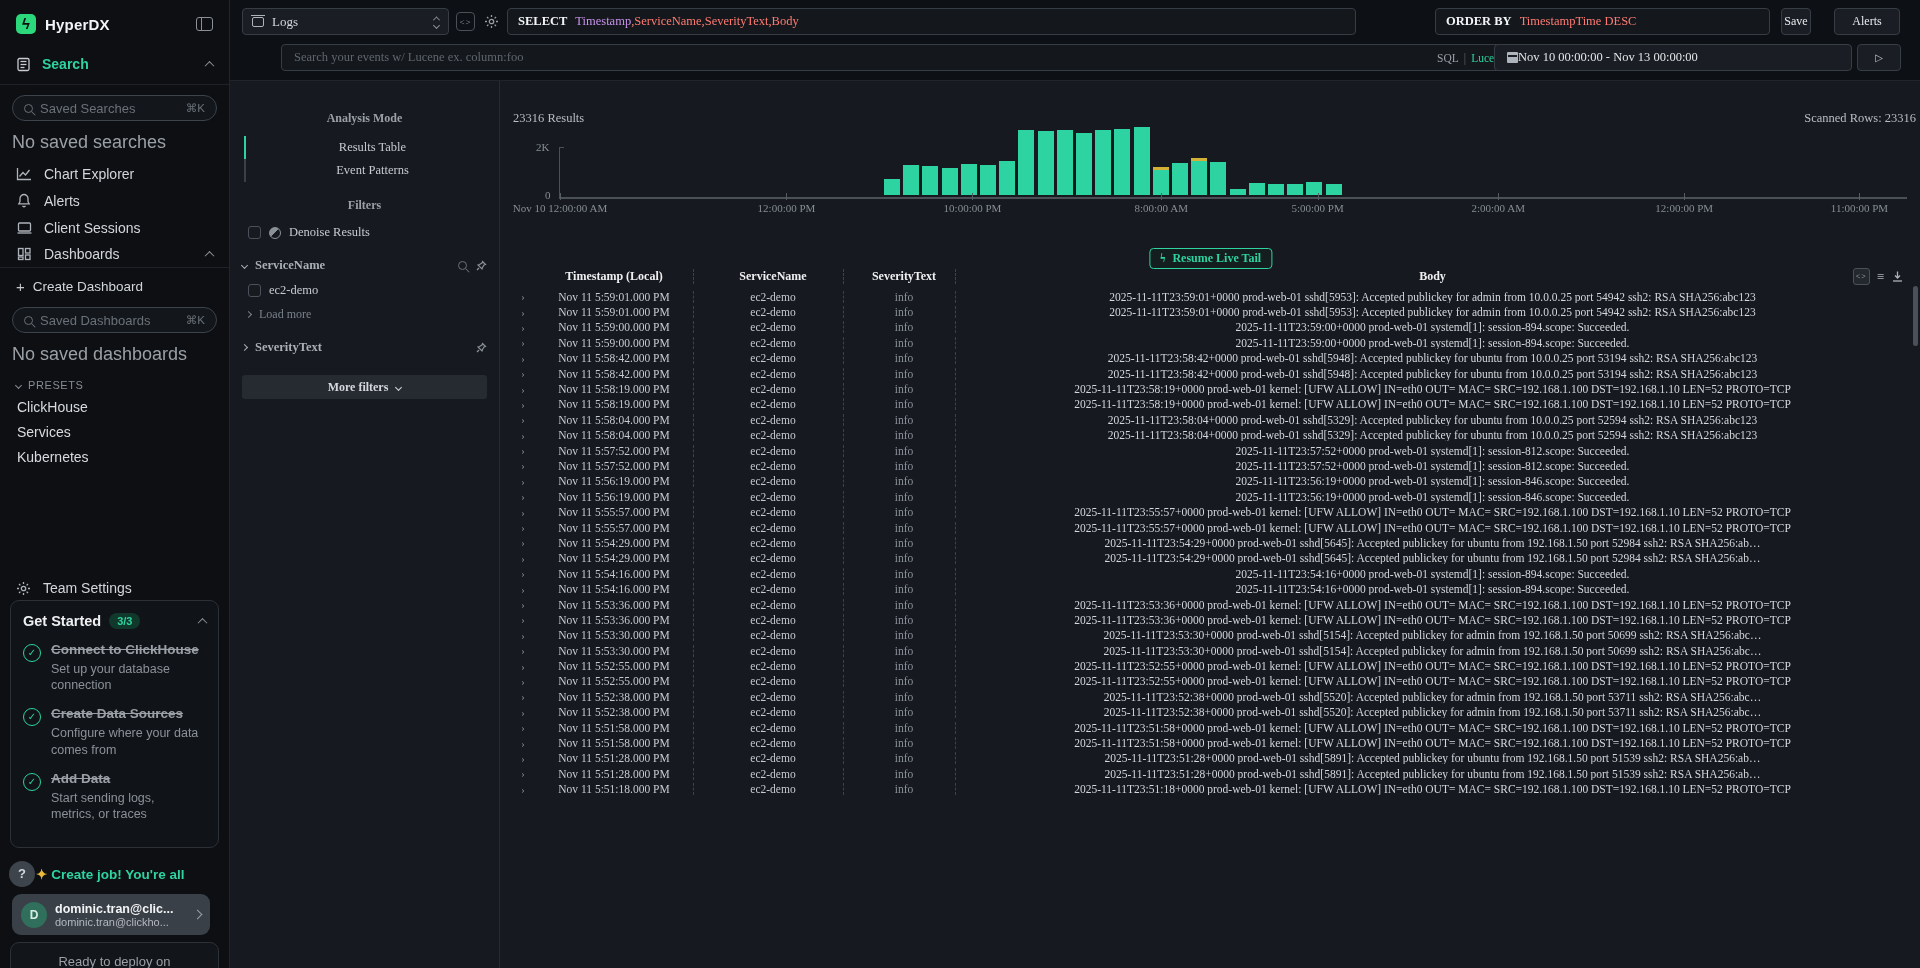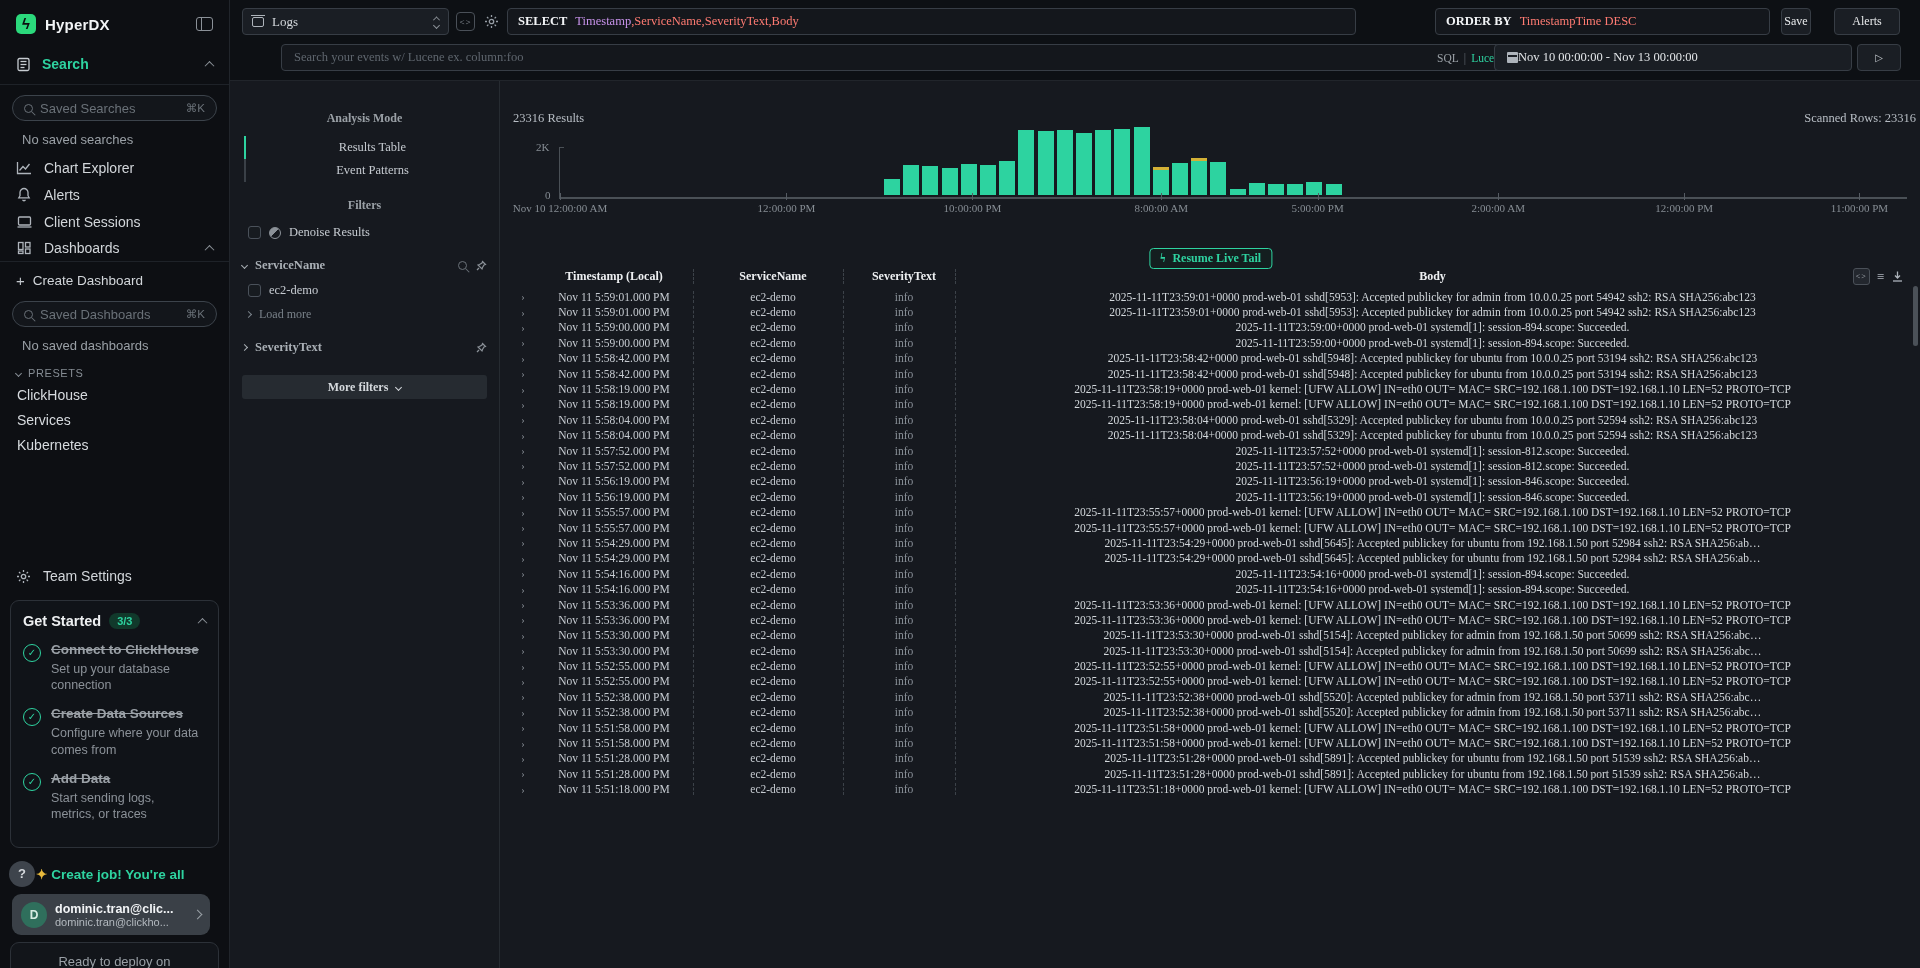--- a/index.html
+++ b/index.html
@@ -33,21 +33,21 @@
   .sect-head .chev { margin-left:auto; color:#8b9198; }
 
   .pill { margin:10px 12px 0 12px; height:26px; border:1px solid #3c434b; border-radius:14px;
           background:#13161b; display:flex; align-items:center; padding:0 11px; color:#6a7178; }
   .pill .ph { font-size:13px; margin-left:7px; }
   .pill .kbd { margin-left:auto; font-size:11.5px; }
   .mag { width:9px; height:9px; border:1.4px solid #6a7178; border-radius:50%; position:relative; flex:none; }
   .mag::after { content:""; position:absolute; width:5px; height:0; border-top:1.4px solid #6a7178;
                 right:-4px; bottom:-2px; transform:rotate(45deg); }
 
-  .side-muted { padding:11px 16px 2px 22px; font-size:13px; color:#9aa0a6; }
+  .side-muted { padding:11px 16px 2px 12px; font-size:18px; color:#9aa0a6; }
   .side-nav { margin-top:5px; }
   .side-item { height:27px; display:flex; align-items:center; gap:12px; padding:0 16px;
                font-size:14px; color:#d2d6da; }
   .side-item .ic { color:#aeb4bb; width:16px; display:flex; justify-content:center; }
   .side-item .chev { margin-left:auto; color:#8b9198; }
   .dash-divider { border-bottom:1px solid #1e2228; }
 
   .create-dash { padding:10px 16px 2px 16px; font-size:13.5px; color:#d2d6da; display:flex; align-items:center; gap:8px; }
   .plus { font-size:15px; color:#c3c8cd; }
   .presets-lbl { margin-top:8px; padding:4px 16px; font-size:11px; letter-spacing:.6px; color:#868d94;

